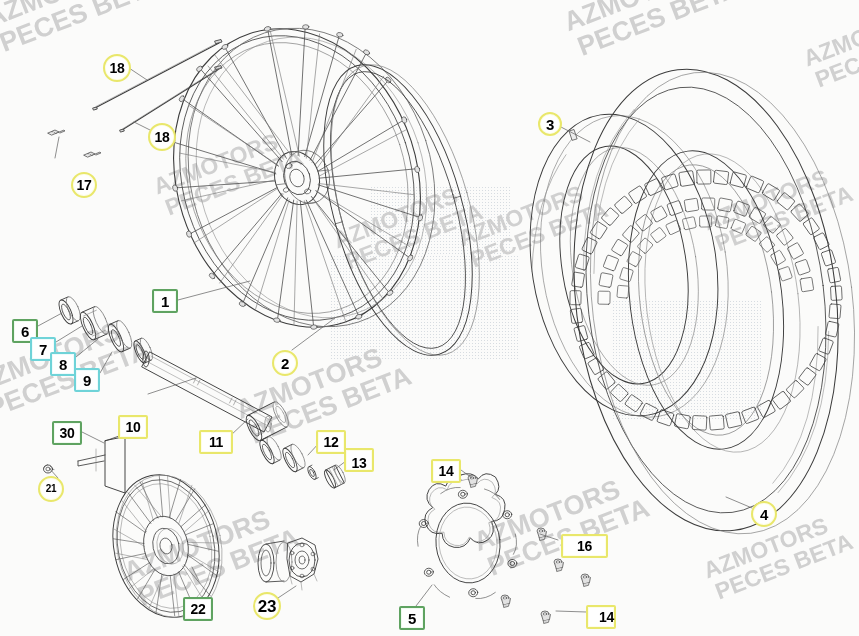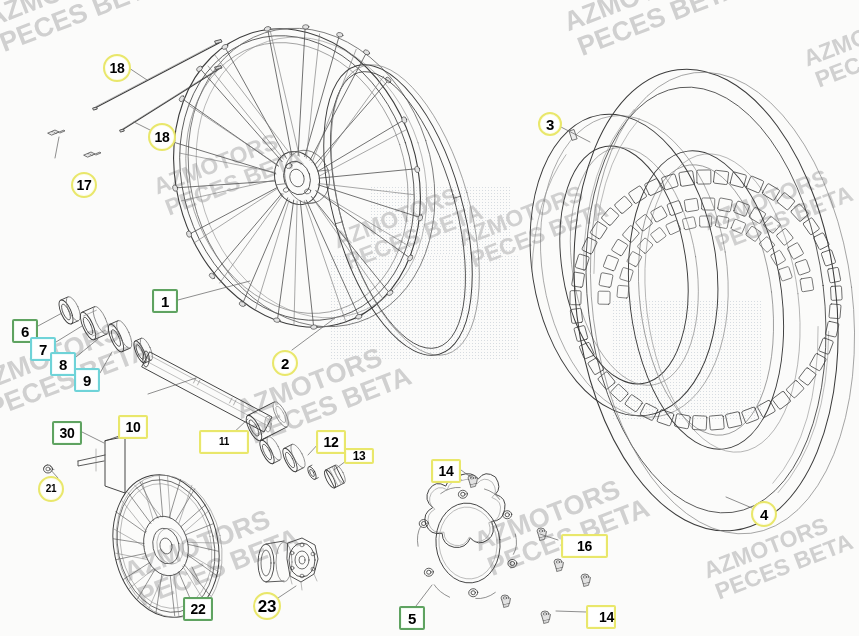--- a/index.html
+++ b/index.html
@@ -824,27 +824,27 @@
       </div>
       <div class="callout sq c-cyan" style="left: 50px; top: 352px; width: 26px; height: 24px; font-size: 15px;">
         <span>8</span>
       </div>
       <div class="callout sq c-cyan" style="left: 74px; top: 368px; width: 26px; height: 24px; font-size: 15px;">
         <span>9</span>
       </div>
       <div class="callout sq c-yellow" style="left: 118px; top: 389px; width: 30px; height: 24px; font-size: 14px; margin-top: 26px;">
         <span>10</span>
       </div>
-      <div class="callout sq c-yellow" style="left: 199px; top: 430px; width: 50px; height: 24px; font-size: 10px;">
+      <div class="callout sq c-yellow" style="left: 199px; top: 430px; width: 34px; height: 24px; font-size: 14px;">
         <span>11</span>
       </div>
       <div class="callout sq c-yellow" style="left: 316px; top: 430px; width: 30px; height: 24px; font-size: 14px;">
         <span>12</span>
       </div>
-      <div class="callout sq c-yellow" style="left: 344px; top: 448px; width: 30px; height: 16px; font-size: 12px;">
+      <div class="callout sq c-yellow" style="left: 344px; top: 448px; width: 30px; height: 24px; font-size: 14px; align-items: flex-end;">
         <span>13</span>
       </div>
       <div class="callout sq c-yellow" style="left: 586px; top: 605px; width: 30px; height: 24px; font-size: 14px; justify-content: flex-end;">
         <span>14</span>
       </div>
       <div class="callout sq c-yellow" style="left: 431px; top: 459px; width: 30px; height: 24px; font-size: 14px;">
         <span>14</span>
       </div>
       <div class="callout sq c-yellow" style="left: 561px; top: 534px; width: 47px; height: 24px; font-size: 14px;">
         <span>16</span>

